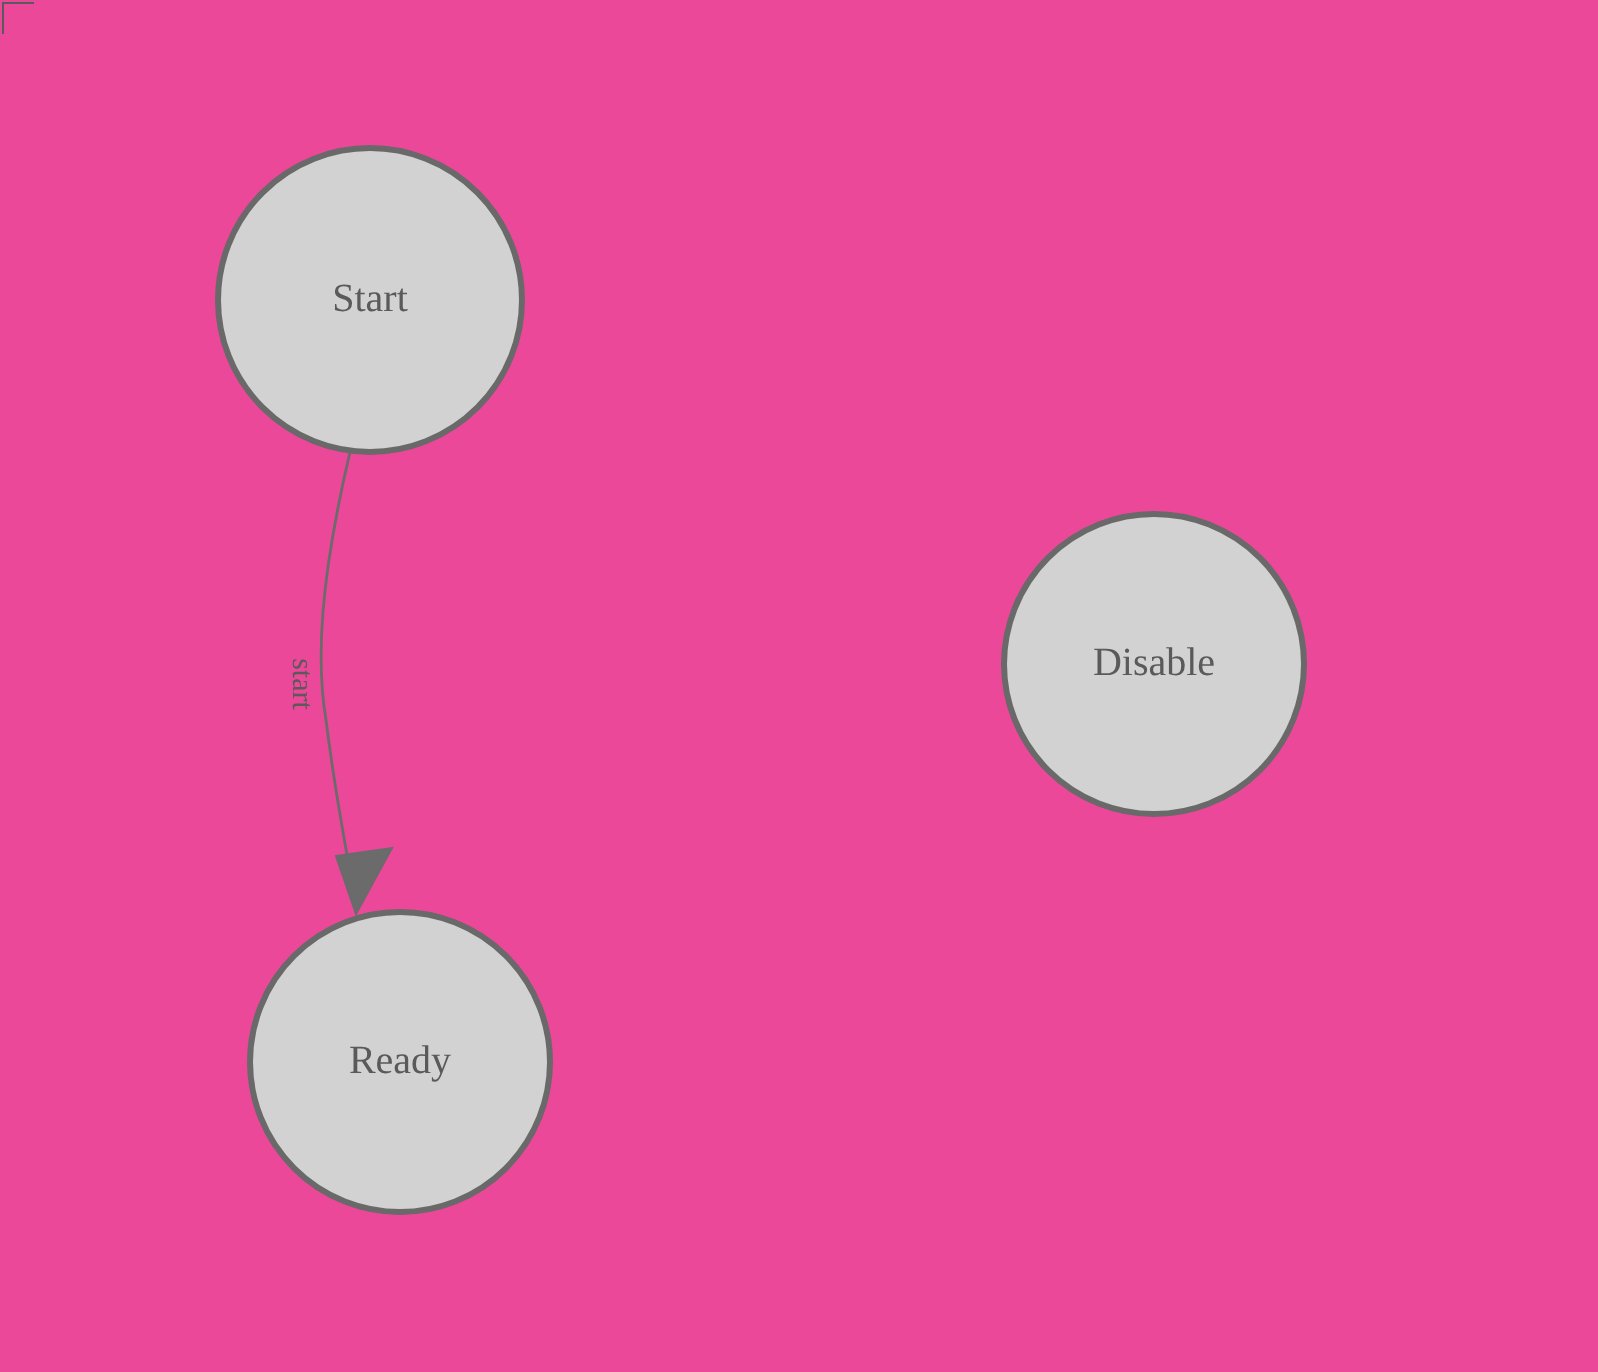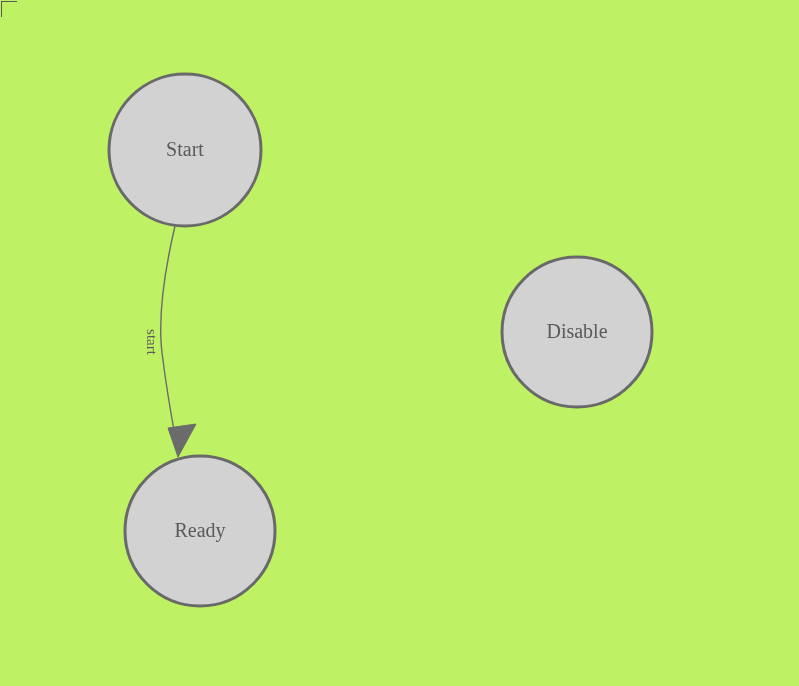--- a/index.html
+++ b/index.html
@@ -70,21 +70,21 @@
   .corner-mark-v {
     left: 1px;
     top: 1px;
     width: 1px;
     height: 16px;
   }
 </style>
 </head>
 <body>
 
-<div id="canvas" style="width: 799px; height: 686px; background: #bef264;">
+<div id="canvas" style="width: 799px; height: 686px; background: #ec4899;">
 
   <div class="corner-mark-h"></div>
   <div class="corner-mark-v"></div>
 
   <svg id="graph-svg" viewBox="0 0 799 686">
 
     <g>
       <g>
         <path class="edge-path" d="M 175,226 C 160,290 158,330 163,360 C 168,400 174,430 178,452"></path>
         <path class="edge-arrowhead" d="M 168,428 L 196,424 L 178,457 Z"></path>

